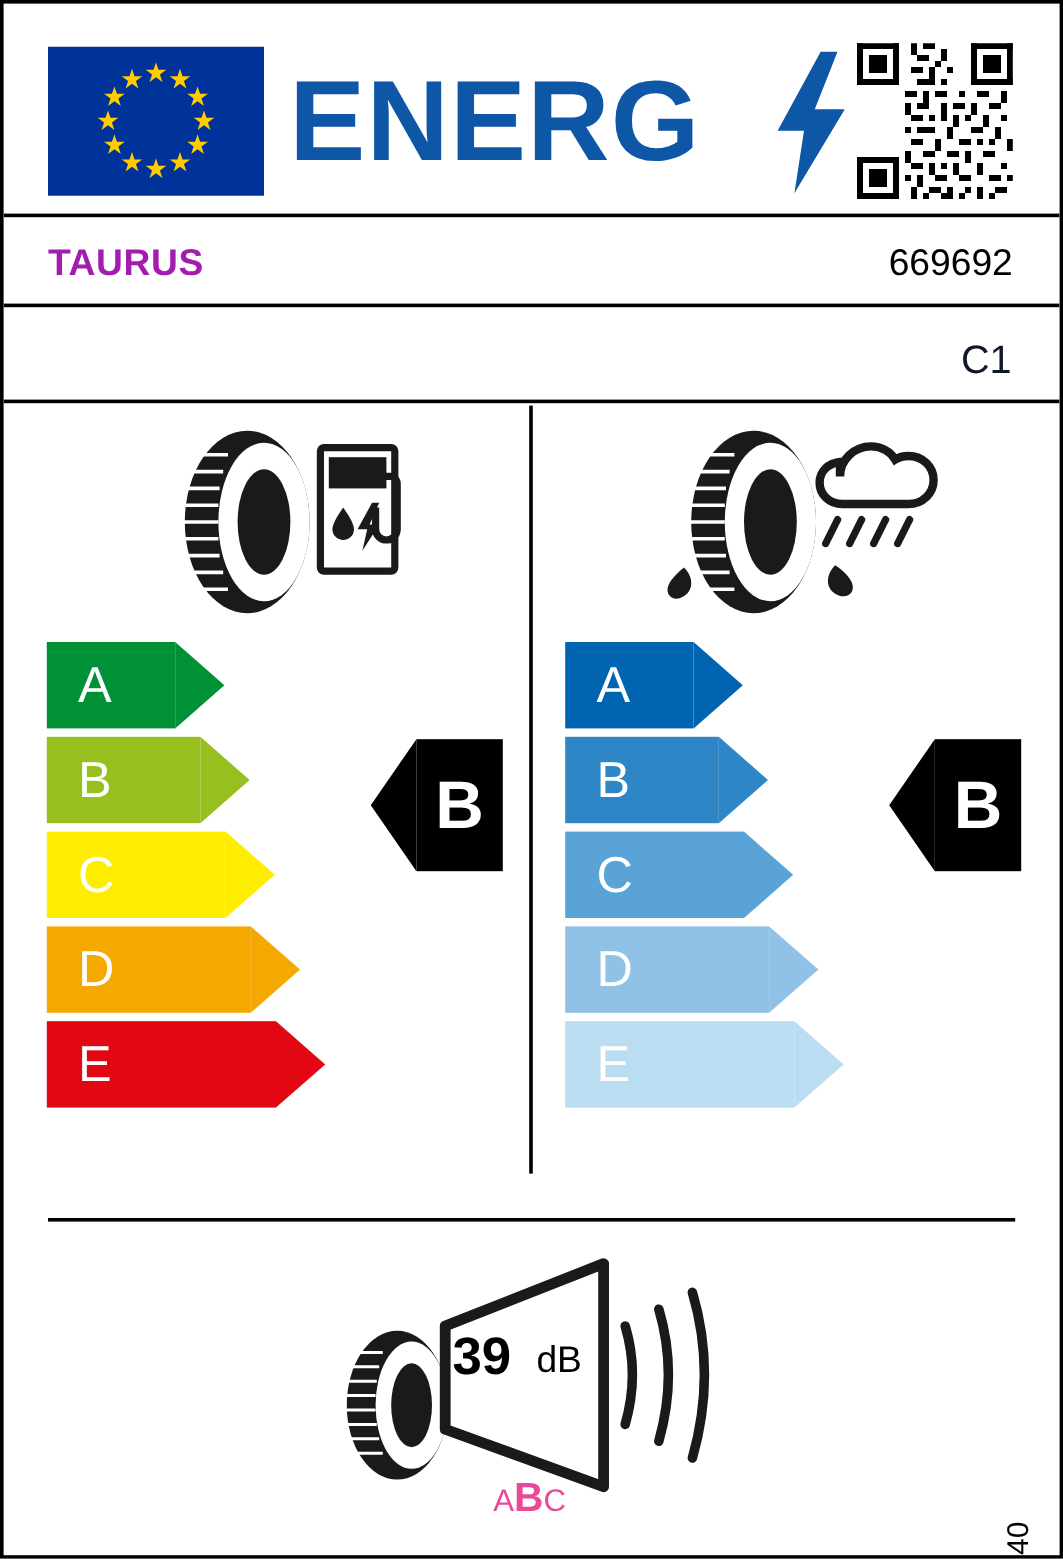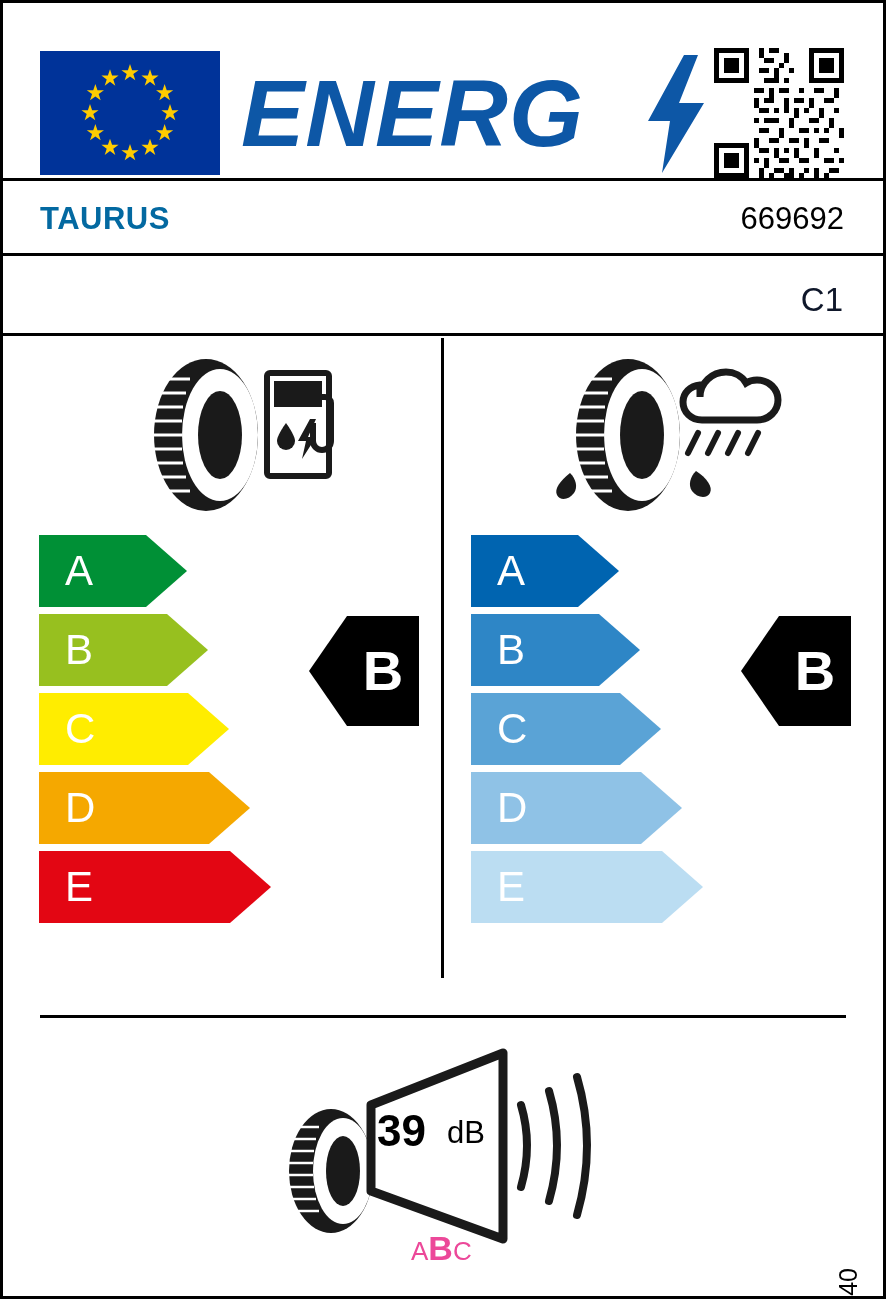--- a/index.html
+++ b/index.html
@@ -17,24 +17,23 @@
     height: 1299px;
     box-sizing: border-box;
     border: 3px solid #000;
     background: #fff;
     overflow: hidden;
   }
 
   
   .header {
     position: absolute;
-    left: 0; top: 12px;
+    left: 0; top: 0;
     width: 880px;
     height: 190px;
-    font-style: italic;
   }
   .eu-flag {
     position: absolute;
     left: 37px; top: 36px;
     width: 180px; height: 124px;
     background: #003399;
   }
   .energ-text {
     position: absolute;
     left: 238px; top: 38px;
@@ -68,21 +67,21 @@
   }
 
   
   .brand {
     position: absolute;
     left: 37px;
     top: 198px;
     font-size: 31px;
     font-weight: bold;
     letter-spacing: 0.5px;
-    color: #0369a1;
+    color: #a21caf;
   }
   .serial {
     position: absolute;
     right: 39px;
     top: 198px;
     font-size: 31px;
     color: #000;
     text-align: right;
   }
 

